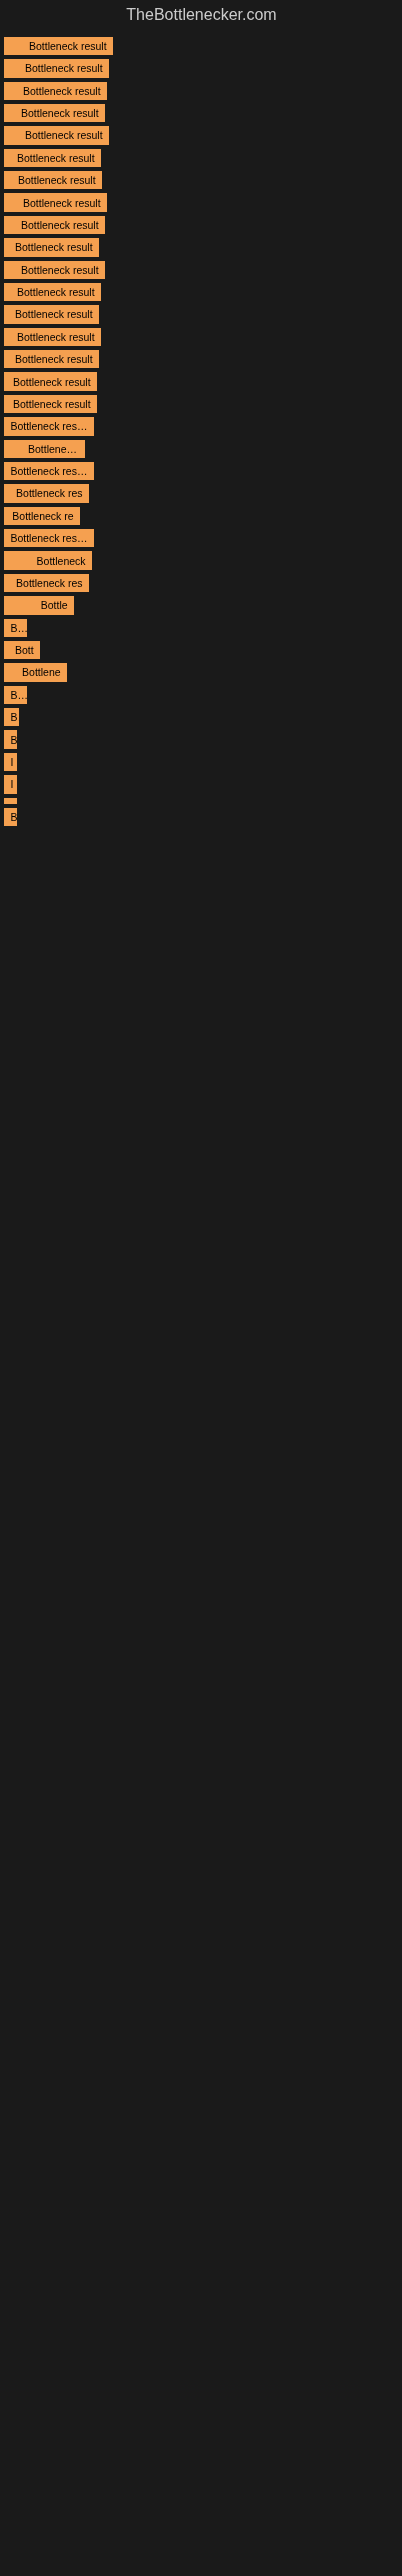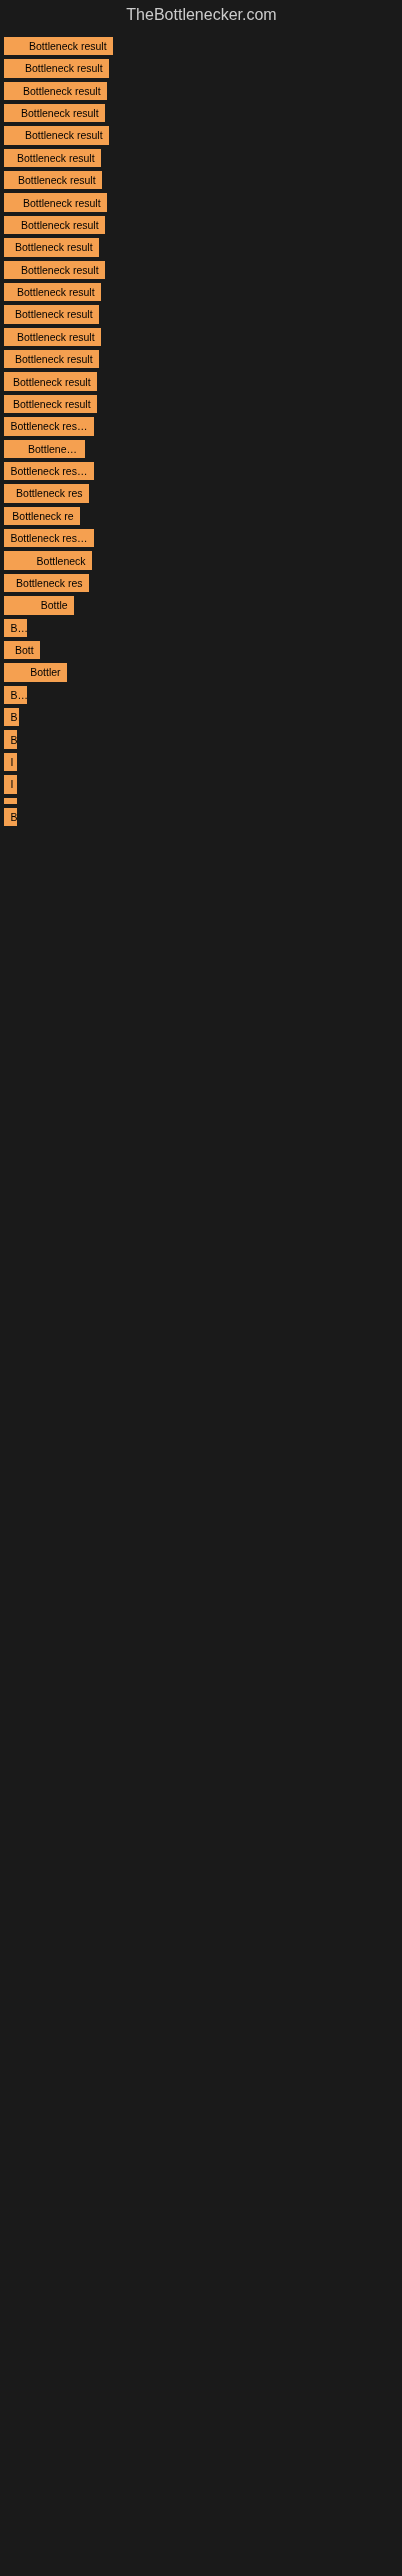--- a/index.html
+++ b/index.html
@@ -128,21 +128,21 @@
     <div class="result-item">
       <div class="result-box" style="width: 70px;">Bottle</div>
     </div>
     <div class="result-item">
       <div class="result-box" style="width: 22.5px;">Bo</div>
     </div>
     <div class="result-item">
       <div class="result-box" style="width: 36px;">Bott</div>
     </div>
     <div class="result-item">
-      <div class="result-box" style="width: 63px;">Bottler</div>
+      <div class="result-box" style="width: 63px;">Bottlene</div>
     </div>
     <div class="result-item">
       <div class="result-box" style="width: 22.5px;">Bo</div>
     </div>
     <div class="result-item">
       <div class="result-box" style="width: 14.5px;">B</div>
     </div>
     <div class="result-item">
       <div class="result-box" style="width: 11.3px;">B</div>
     </div>

